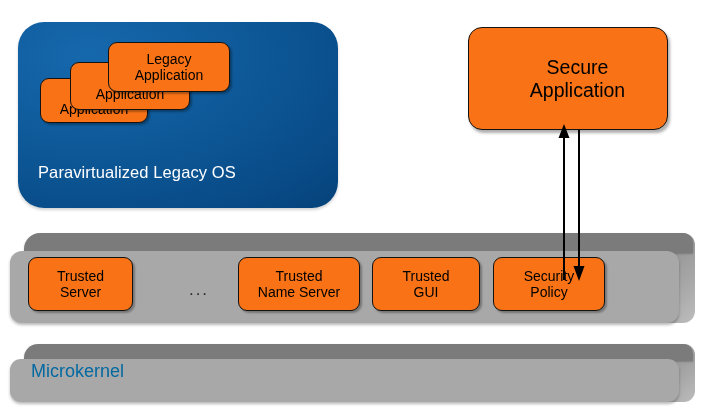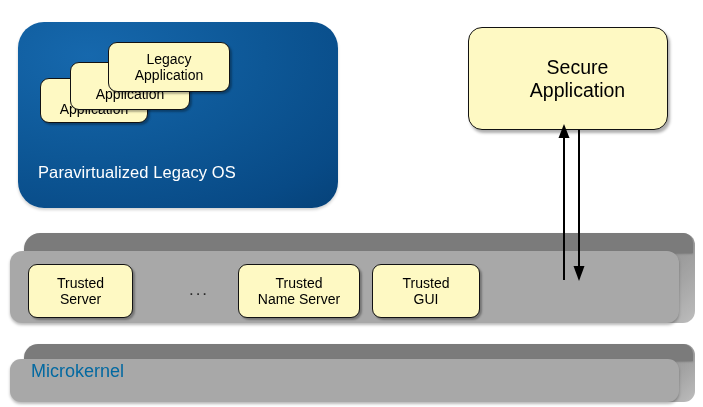--- a/index.html
+++ b/index.html
@@ -37,21 +37,21 @@
     color: #ffffff;
     font-size: 16.5px;
     letter-spacing: 0.1px;
     white-space: nowrap;
   }
 
   
   .lbox {
     position: absolute;
     box-sizing: border-box;
-    background: #fef9c3;
+    background: #f97316;
     border: 1.6px solid #121212;
     border-radius: 9px;
     display: flex;
     align-items: center;
     justify-content: center;
     text-align: center;
     color: #000000;
     line-height: 1.16;
     box-shadow: 2px 2px 2px rgba(0,0,0,0.30);
   }
@@ -128,21 +128,21 @@
     position: absolute;
     left: 31px;
     top: 361px;
     font-size: 18px;
     color: #0369a1;
     white-space: nowrap;
     z-index: 6;
   }
 
   
-  .tbox { font-size: 14px; top: 264px; height: 54px; }
+  .tbox { font-size: 14px; top: 257px; height: 54px; }
   .tb-loader { left: 28px;  width: 105px; }
   .tb-name   { left: 238px; width: 122px; }
   .tb-gui    { left: 372px; width: 108px; }
   .tb-policy { left: 493px; width: 112px; }
 
   .ellipsis {
     position: absolute;
     left: 176px;
     top: 280px;
     width: 46px;
@@ -234,20 +234,26 @@
     </span>
   </div>
 
   <div class="lbox tbox tb-gui">
     <span>
       <span>Trusted</span><br>
       <span>GUI</span>
     </span>
   </div>
 
+  <div class="lbox tbox tb-policy">
+    <span>
+      <span>Security</span><br>
+      <span>Policy</span>
+    </span>
+  </div>
 
   <div class="slab kslab">
     <div class="slab-bevel"></div>
     <div class="slab-top"></div>
     <div class="slab-front"></div>
   </div>
   <div class="kernel-label">Microkernel</div>
 
 </div>
 

